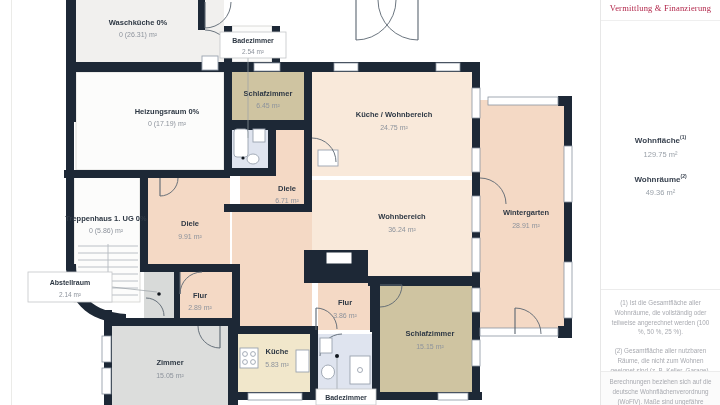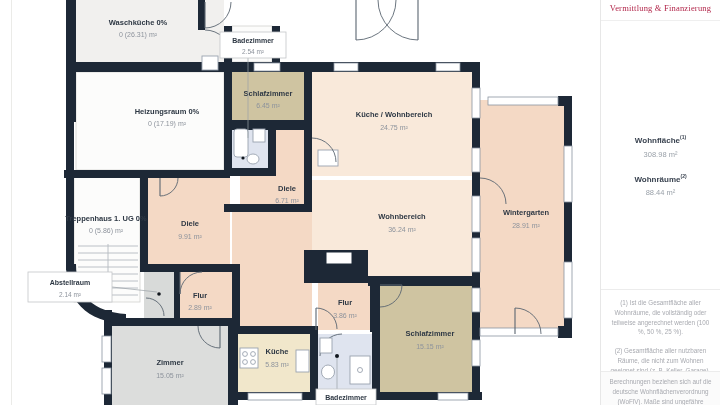--- a/index.html
+++ b/index.html
@@ -261,23 +261,23 @@
     </g>
   </svg>
 
   <aside id="sidebar">
     <div class="brand">
       <span>Vermittlung &amp; Finanzierung</span>
     </div>
 
     <div class="metrics">
       <div class="metric-label"><span>Wohnfläche</span><sup>(1)</sup></div>
-      <div class="metric-value">308.98 m²</div>
+      <div class="metric-value">129.75 m²</div>
       <div class="metric-label"><span>Wohnräume</span><sup>(2)</sup></div>
-      <div class="metric-value">88.44 m²</div>
+      <div class="metric-value">49.36 m²</div>
     </div>
 
     <div class="footnotes">
       <p>(1) Ist die Gesamtfläche aller Wohnräume, die vollständig oder teilweise angerechnet werden (100 %, 50 %, 25 %).</p>
       <p>(2) Gesamtfläche aller nutzbaren Räume, die nicht zum Wohnen geeignet sind (z. B. Keller, Garage).</p>
     </div>
 
     <div class="disclaimer">
       <p>Berechnungen beziehen sich auf die deutsche Wohnflächenverordnung (WoFlV). Maße sind ungefähre Angaben</p>
     </div>

